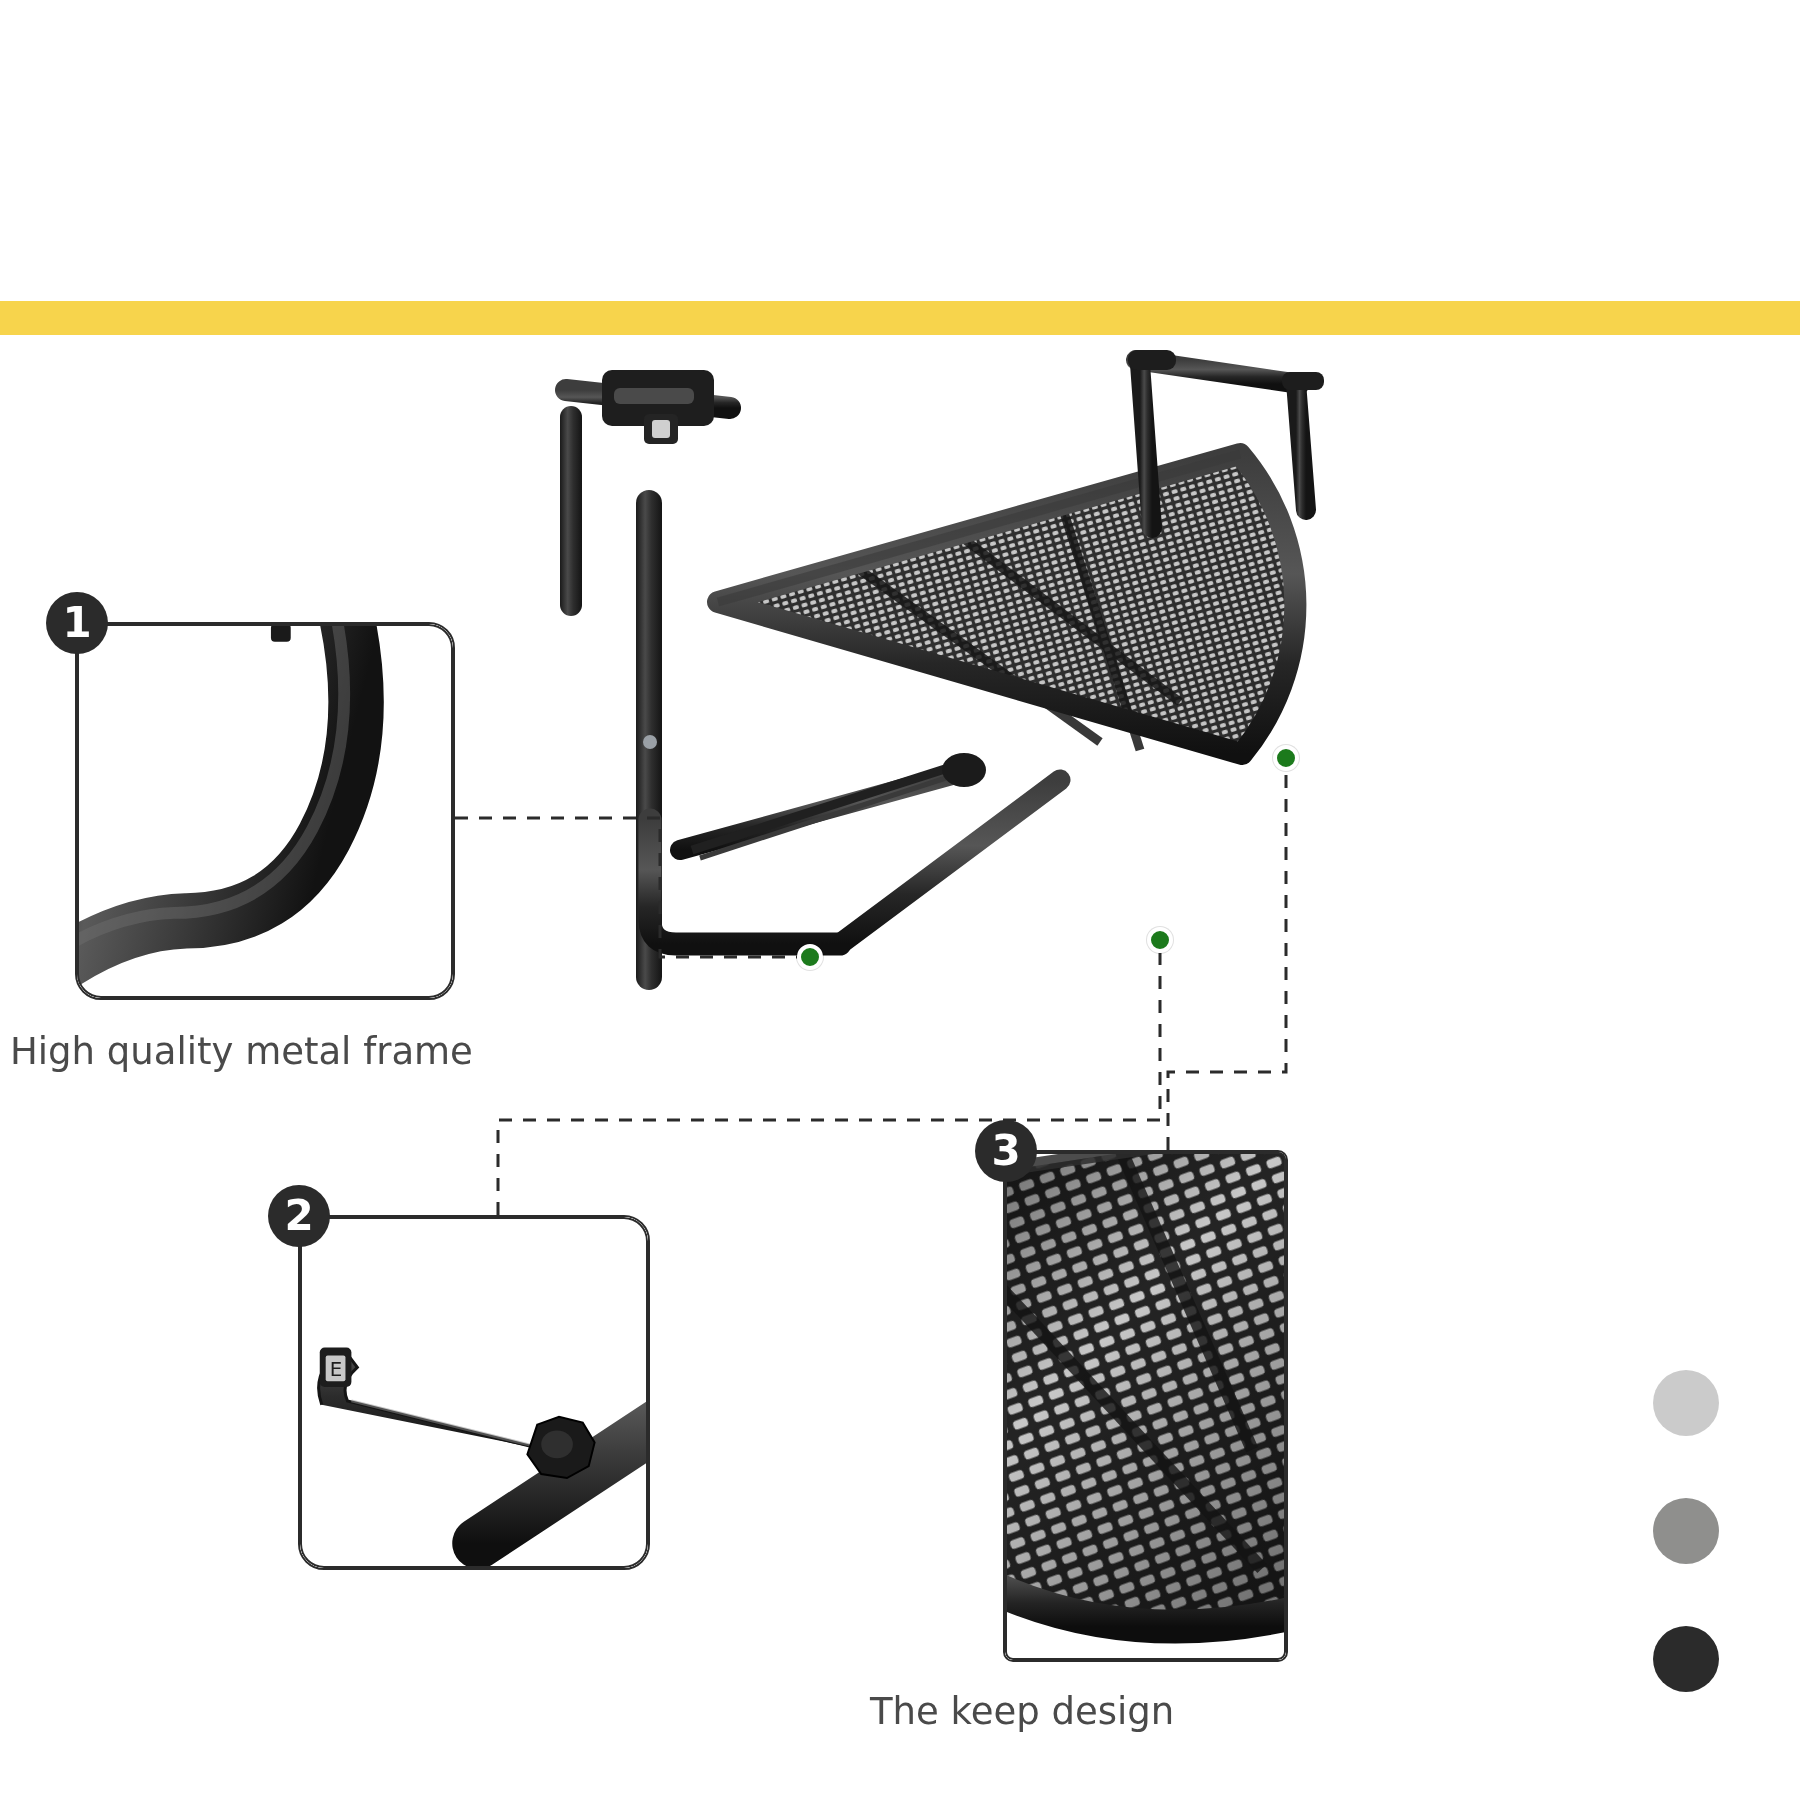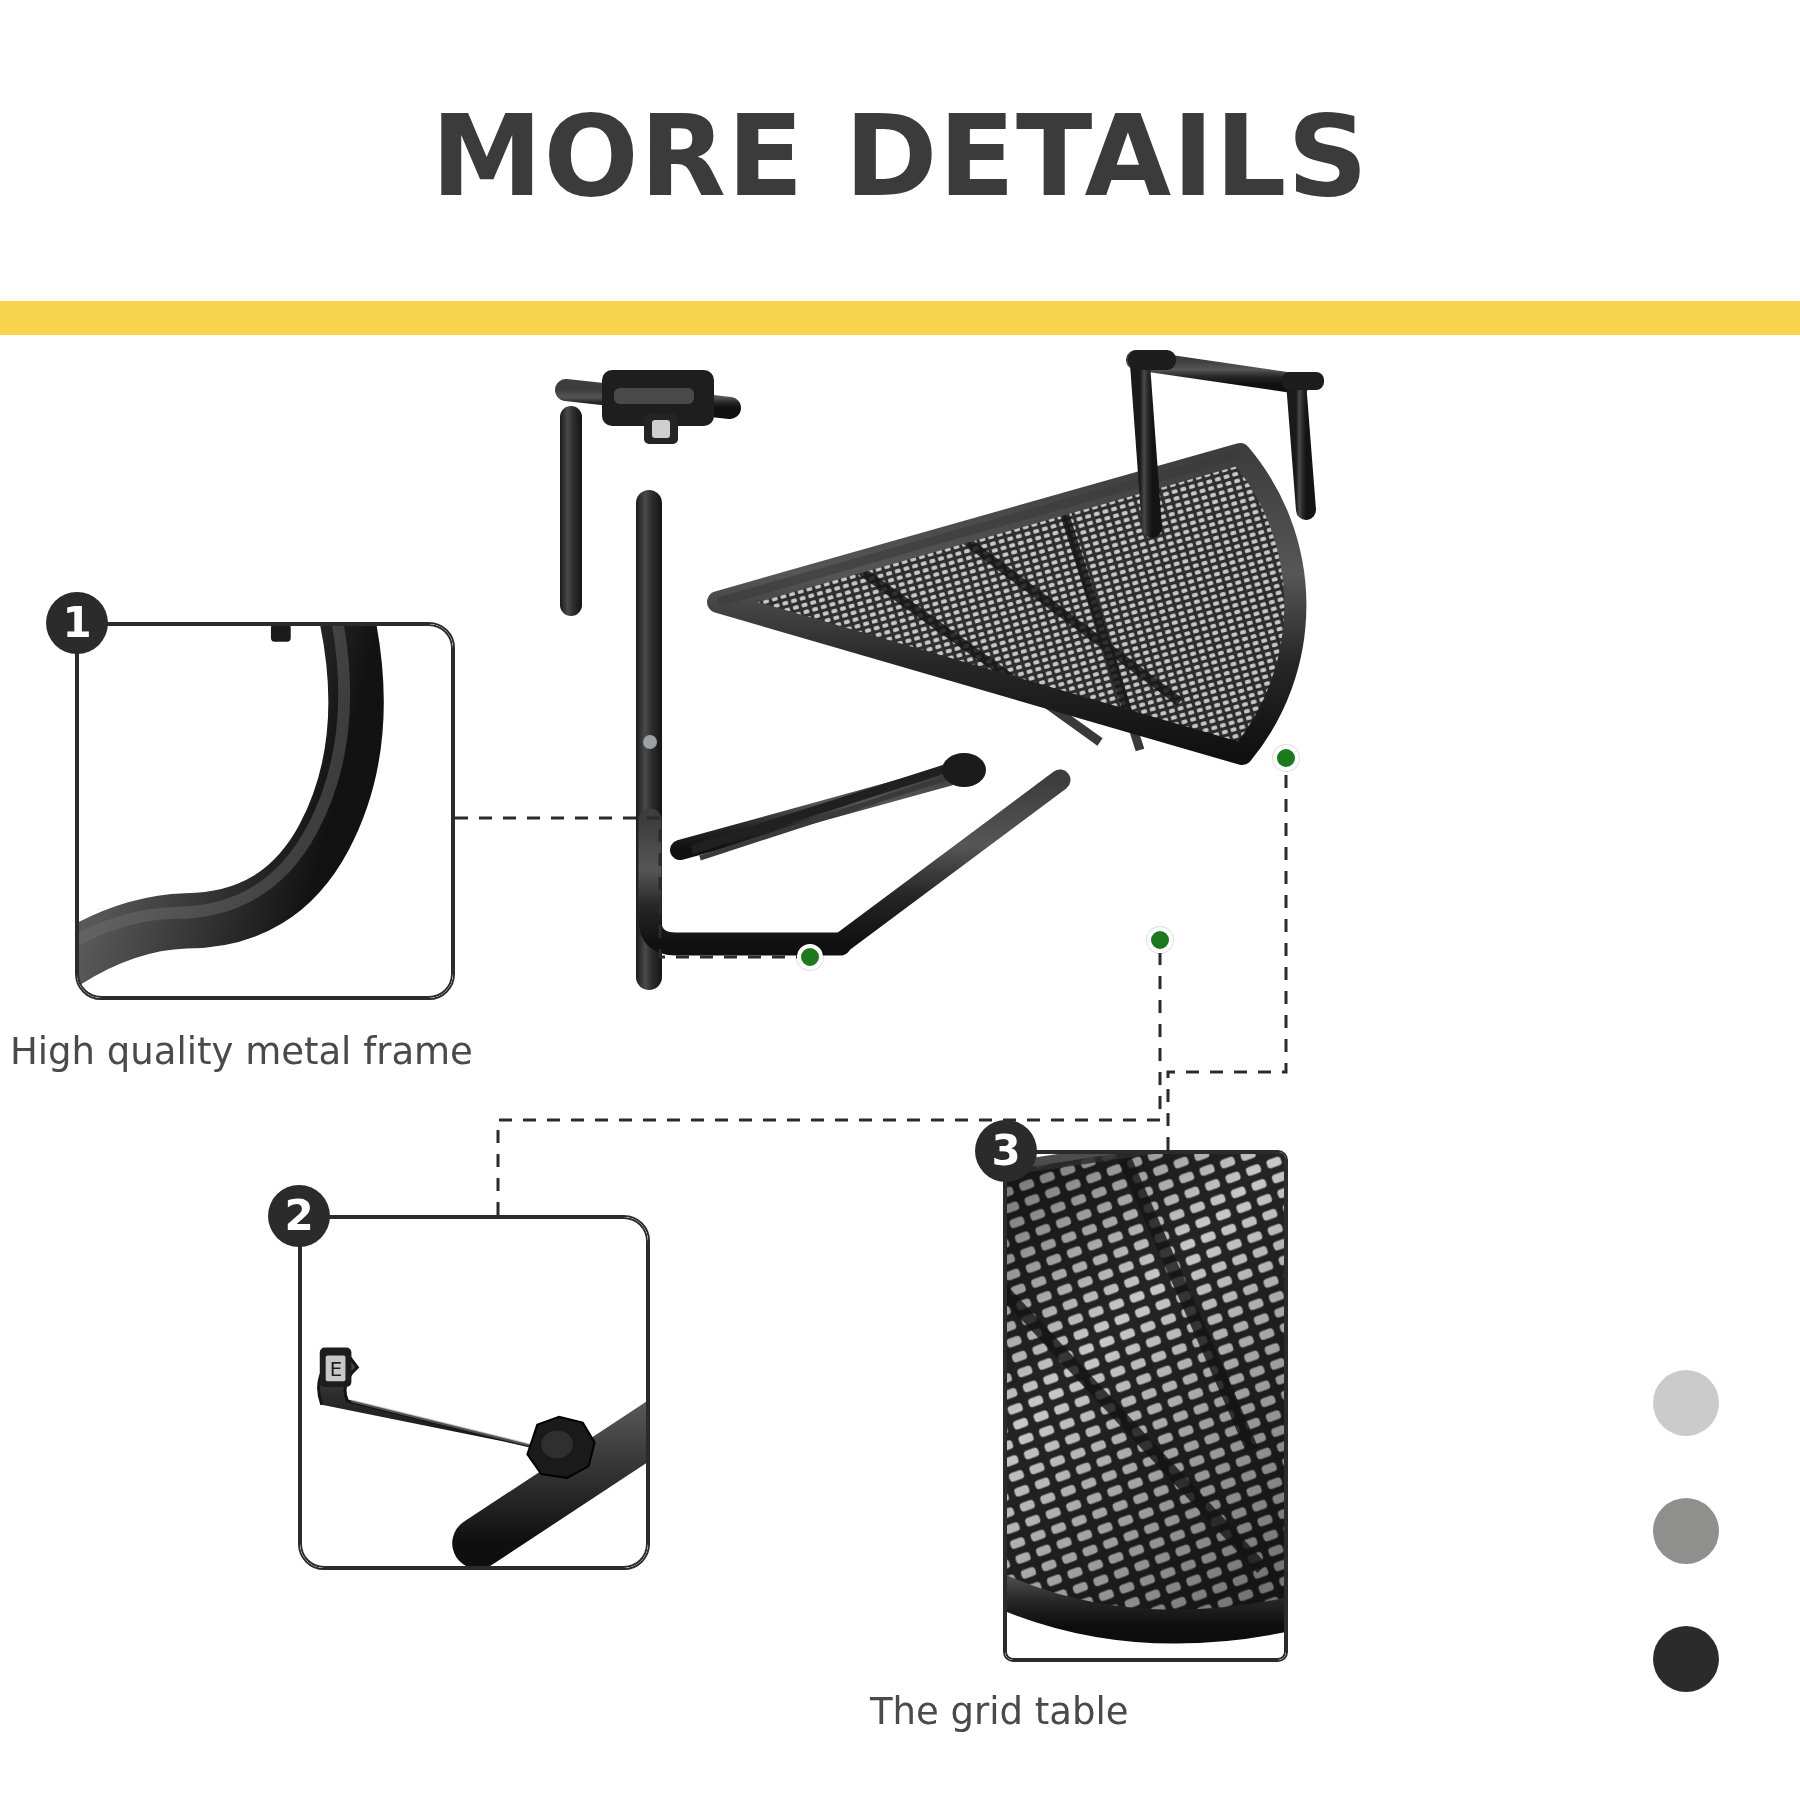--- a/index.html
+++ b/index.html
@@ -121,21 +121,20 @@
     width: 66px;
     height: 66px;
     border-radius: 50%;
   }
 </style>
 </head>
 <body>
 
 <div id="page">
 
-  <div class="page-title">MORE DETAILS</div>
 
   <div class="accent-bar" style="background: rgb(247, 212, 76);"></div>
 
   <div class="hero">
     <svg width="1060" height="640" viewBox="0 0 1060 640" xmlns="http://www.w3.org/2000/svg">
       <defs>
         <linearGradient id="tubeV" x1="0" y1="0" x2="1" y2="0">
           <stop offset="0%" stop-color="#1a1a1a"></stop>
           <stop offset="35%" stop-color="#4a4a4a"></stop>
           <stop offset="60%" stop-color="#2e2e2e"></stop>
@@ -309,19 +308,19 @@
         </g>
 
         <path d="M-30 430 Q130 512 330 455" fill="none" stroke="url(#c3rim)" stroke-width="34"></path>
 
         <path d="M-20 20 L320 -30" fill="none" stroke="#2d2d2d" stroke-width="14" opacity="0.85"></path>
       </svg>
     </div>
     <div style="position:absolute;inset:0;border-radius:8px;box-shadow:inset 0 0 0 2px #2b2b2b;"></div>
   </div>
   <div class="badge" style="left:975px; top:1120px;">3</div>
-  <div class="caption" style="left:870px; top:1685px; width:550px;">The grid table</div>
+  <div class="caption" style="left:870px; top:1685px; width:550px;">The keep design</div>
 
   <div class="swatch" style="left:1653px; top:1370px; background:#CBCBCB;"></div>
   <div class="swatch" style="left:1653px; top:1498px; background:#8F8F8D;"></div>
   <div class="swatch" style="left:1653px; top:1626px; background:#2B2B2B;"></div>
 
 </div>
 
 </body></html>

